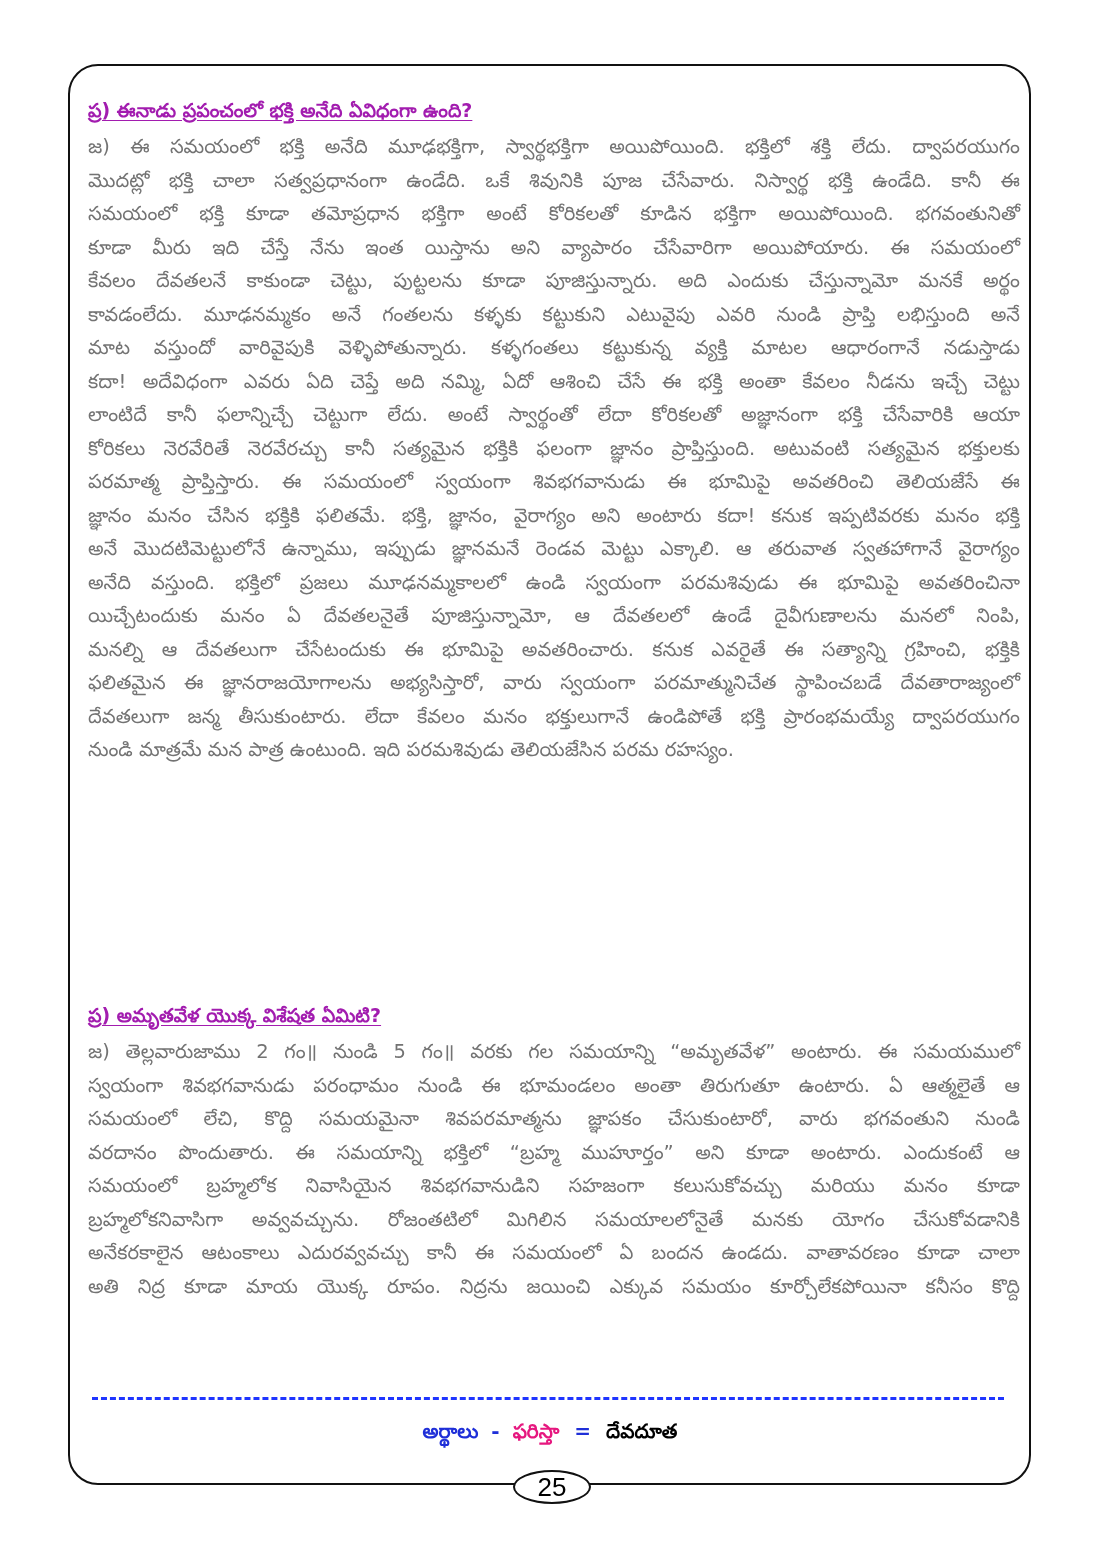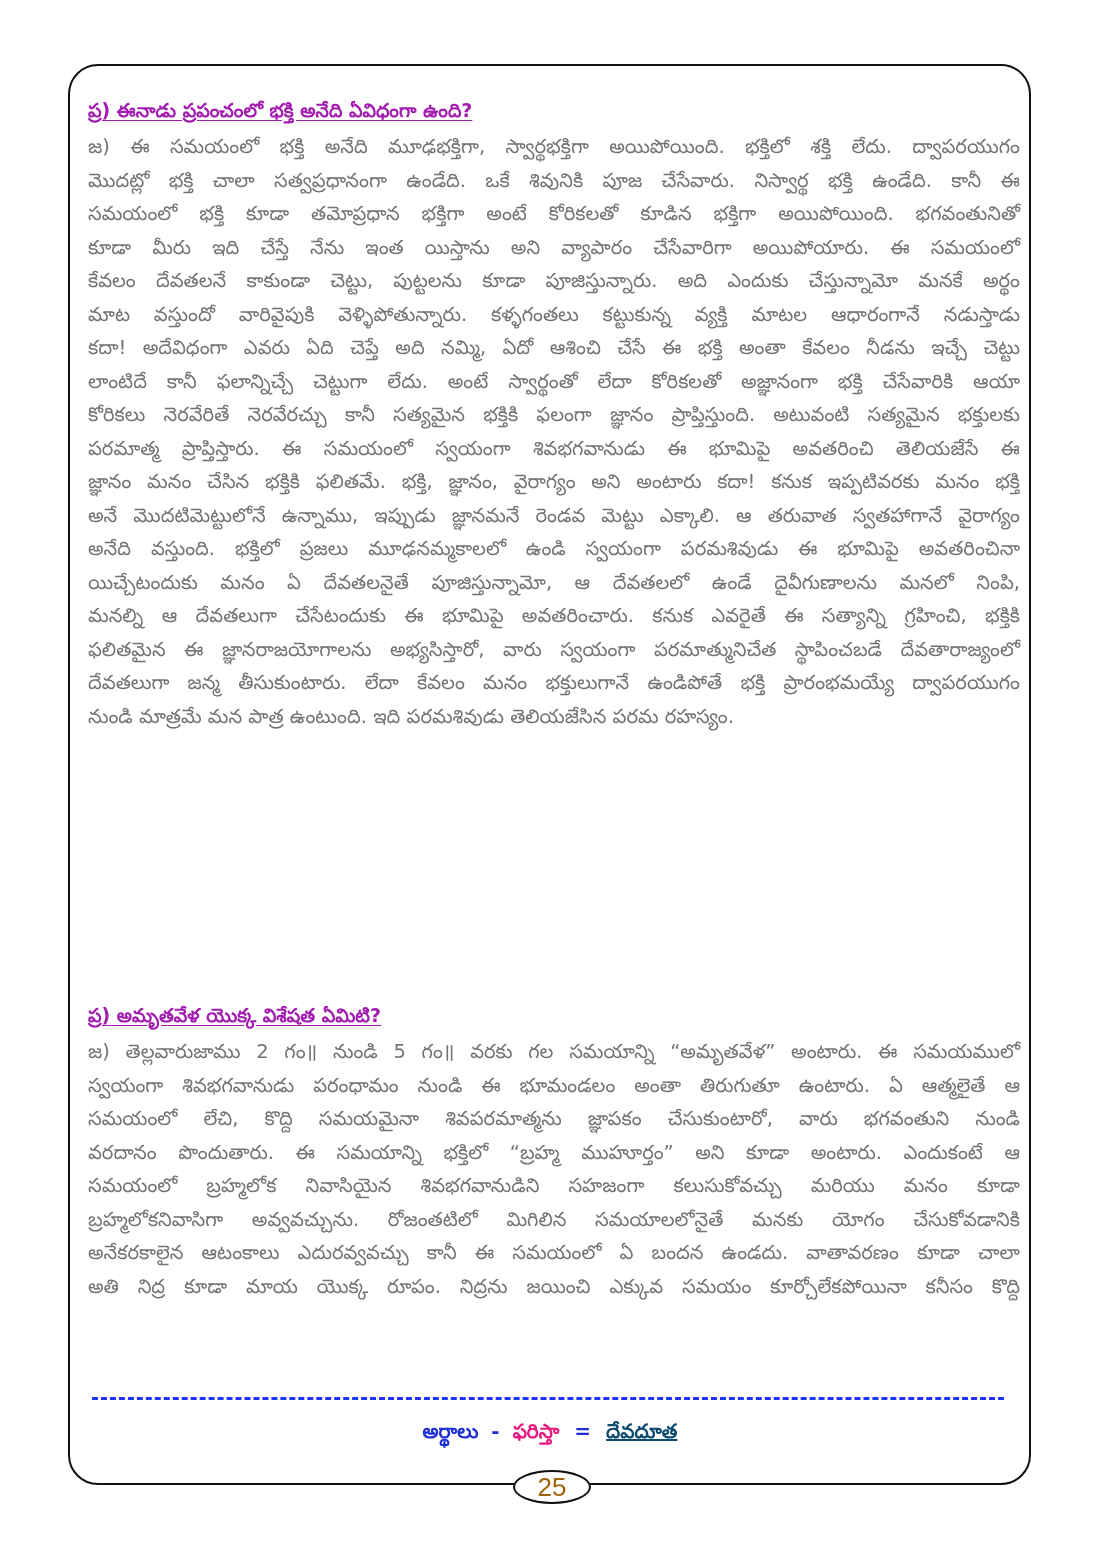--- a/index.html
+++ b/index.html
@@ -25,41 +25,42 @@
     border-top: 3px dashed #1f35ff;
   }
   .meaning {
     position: absolute; left: 0; width: 1100px; top: 1418px; text-align: center;
     font-size: 20px; font-weight: bold; line-height: 26px;
   }
   .meaning .m-label { color: #1f2fd8; }
   .meaning .m-sep { color: #1f2fd8; margin: 0 6px; }
   .meaning .m-word { color: #e6177f; text-align: right; }
   .meaning .m-eq { color: #1f2fd8; margin: 0 8px; }
-  .meaning .m-def { color: #0c4a6e; text-decoration: underline; }
+  .meaning .m-def { color: #000000; }
   .page-number-wrap {
     position: absolute; left: 513px; top: 1470px; width: 78px; height: 34px;
     background: #fff; border: 2px solid #111; border-radius: 50%; box-sizing: border-box;
     display: flex; align-items: center; justify-content: center;
-    font-family: "Liberation Sans", sans-serif; font-size: 26px; color: #a16207;
+    font-family: "Liberation Sans", sans-serif; font-size: 26px; color: #000000;
   }
 </style>
 </head>
 <body>
 
 <div class="page-frame"></div>
 
 <div class="content">
   <div class="question">ప్ర) ఈనాడు ప్రపంచంలో భక్తి అనేది ఏవిధంగా ఉంది?</div>
   <div class="answer">
     <span class="line">జ) ఈ సమయంలో భక్తి అనేది మూఢభక్తిగా, స్వార్థభక్తిగా అయిపోయింది. భక్తిలో శక్తి లేదు. ద్వాపరయుగం</span>
     <span class="line">మొదట్లో భక్తి చాలా సత్వప్రధానంగా ఉండేది. ఒకే శివునికి పూజ చేసేవారు. నిస్వార్థ భక్తి ఉండేది. కానీ ఈ</span>
     <span class="line">సమయంలో భక్తి కూడా తమోప్రధాన భక్తిగా అంటే కోరికలతో కూడిన భక్తిగా అయిపోయింది. భగవంతునితో</span>
     <span class="line">కూడా మీరు ఇది చేస్తే నేను ఇంత యిస్తాను అని వ్యాపారం చేసేవారిగా అయిపోయారు. ఈ సమయంలో</span>
     <span class="line">కేవలం దేవతలనే కాకుండా చెట్టు, పుట్టలను కూడా పూజిస్తున్నారు. అది ఎందుకు చేస్తున్నామో మనకే అర్థం</span>
+    <span class="line">కావడంలేదు. మూఢనమ్మకం అనే గంతలను కళ్ళకు కట్టుకుని ఎటువైపు ఎవరి నుండి ప్రాప్తి లభిస్తుంది అనే</span>
     <span class="line">మాట వస్తుందో వారివైపుకి వెళ్ళిపోతున్నారు. కళ్ళగంతలు కట్టుకున్న వ్యక్తి మాటల ఆధారంగానే నడుస్తాడు</span>
     <span class="line">కదా! అదేవిధంగా ఎవరు ఏది చెప్తే అది నమ్మి, ఏదో ఆశించి చేసే ఈ భక్తి అంతా కేవలం నీడను ఇచ్చే చెట్టు</span>
     <span class="line">లాంటిదే కానీ ఫలాన్నిచ్చే చెట్టుగా లేదు. అంటే స్వార్థంతో లేదా కోరికలతో అజ్ఞానంగా భక్తి చేసేవారికి ఆయా</span>
     <span class="line">కోరికలు నెరవేరితే నెరవేరచ్చు కానీ సత్యమైన భక్తికి ఫలంగా జ్ఞానం ప్రాప్తిస్తుంది. అటువంటి సత్యమైన భక్తులకు</span>
     <span class="line">పరమాత్మ ప్రాప్తిస్తారు. ఈ సమయంలో స్వయంగా శివభగవానుడు ఈ భూమిపై అవతరించి తెలియజేసే ఈ</span>
     <span class="line">జ్ఞానం మనం చేసిన భక్తికి ఫలితమే. భక్తి, జ్ఞానం, వైరాగ్యం అని అంటారు కదా! కనుక ఇప్పటివరకు మనం భక్తి</span>
     <span class="line">అనే మొదటిమెట్టులోనే ఉన్నాము, ఇప్పుడు జ్ఞానమనే రెండవ మెట్టు ఎక్కాలి. ఆ తరువాత స్వతహాగానే వైరాగ్యం</span>
     <span class="line">అనేది వస్తుంది. భక్తిలో ప్రజలు మూఢనమ్మకాలలో ఉండి స్వయంగా పరమశివుడు ఈ భూమిపై అవతరించినా</span>
     <span class="line">యిచ్చేటందుకు మనం ఏ దేవతలనైతే పూజిస్తున్నామో, ఆ దేవతలలో ఉండే దైవీగుణాలను మనలో నింపి,</span>
     <span class="line">మనల్ని ఆ దేవతలుగా చేసేటందుకు ఈ భూమిపై అవతరించారు. కనుక ఎవరైతే ఈ సత్యాన్ని గ్రహించి, భక్తికి</span>

